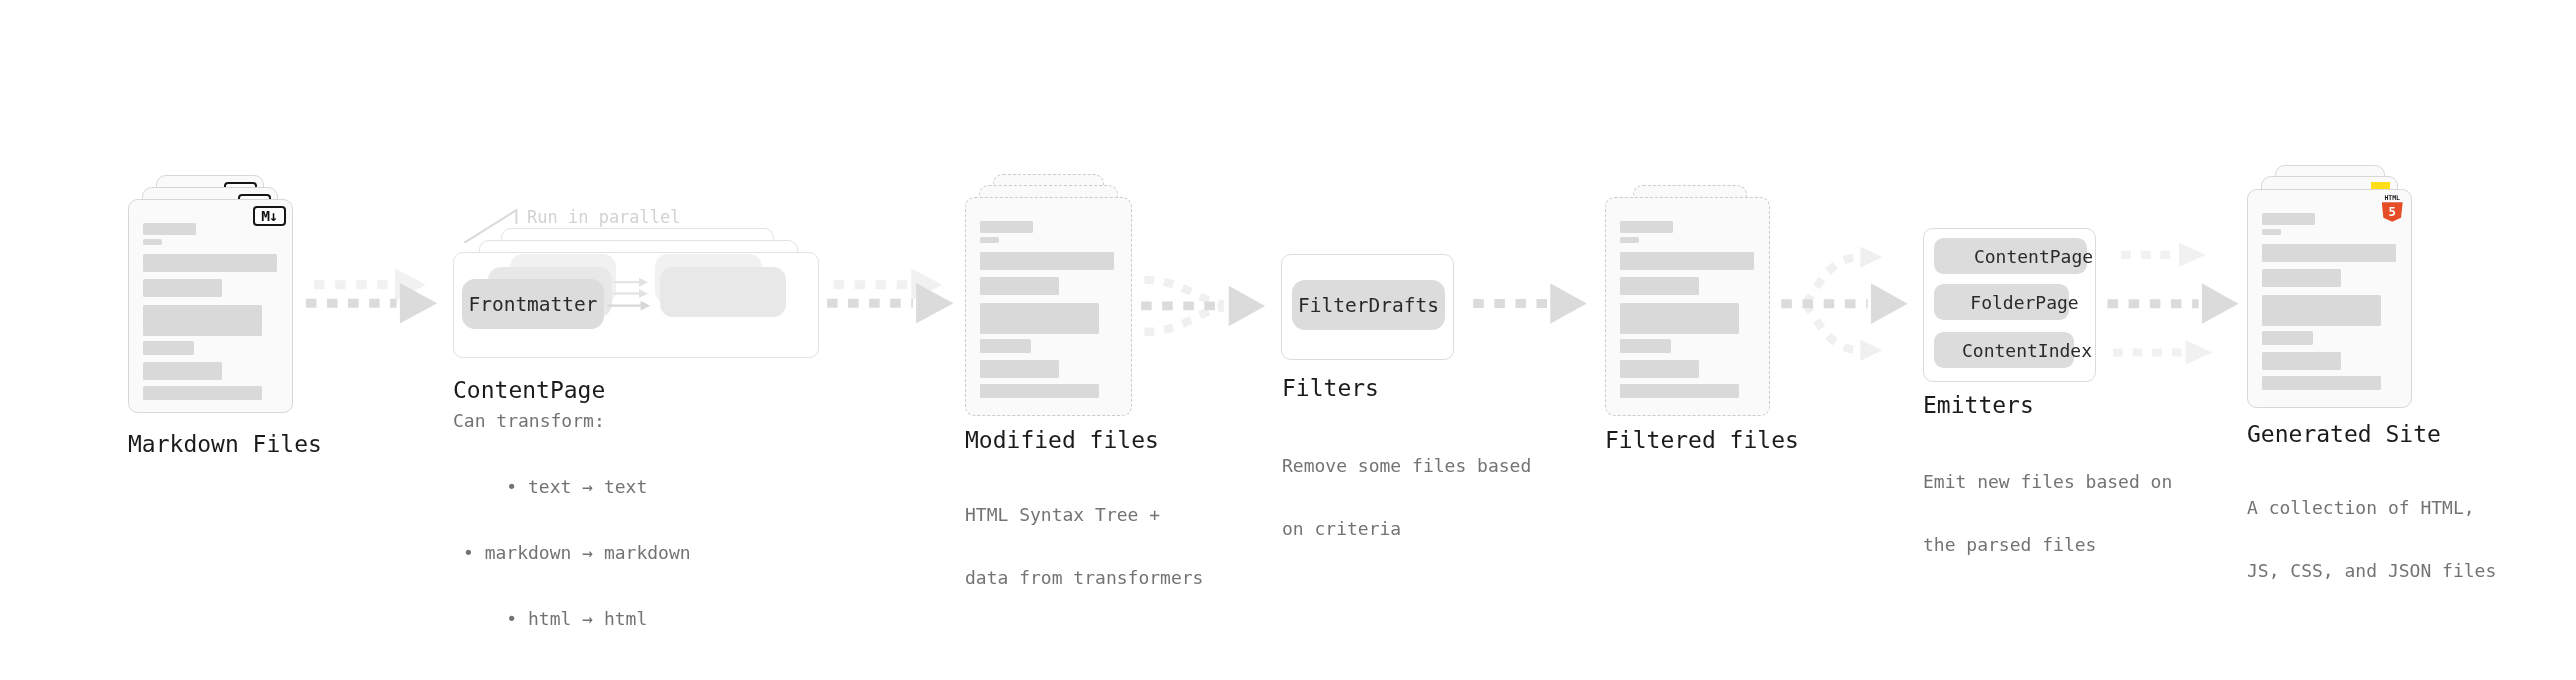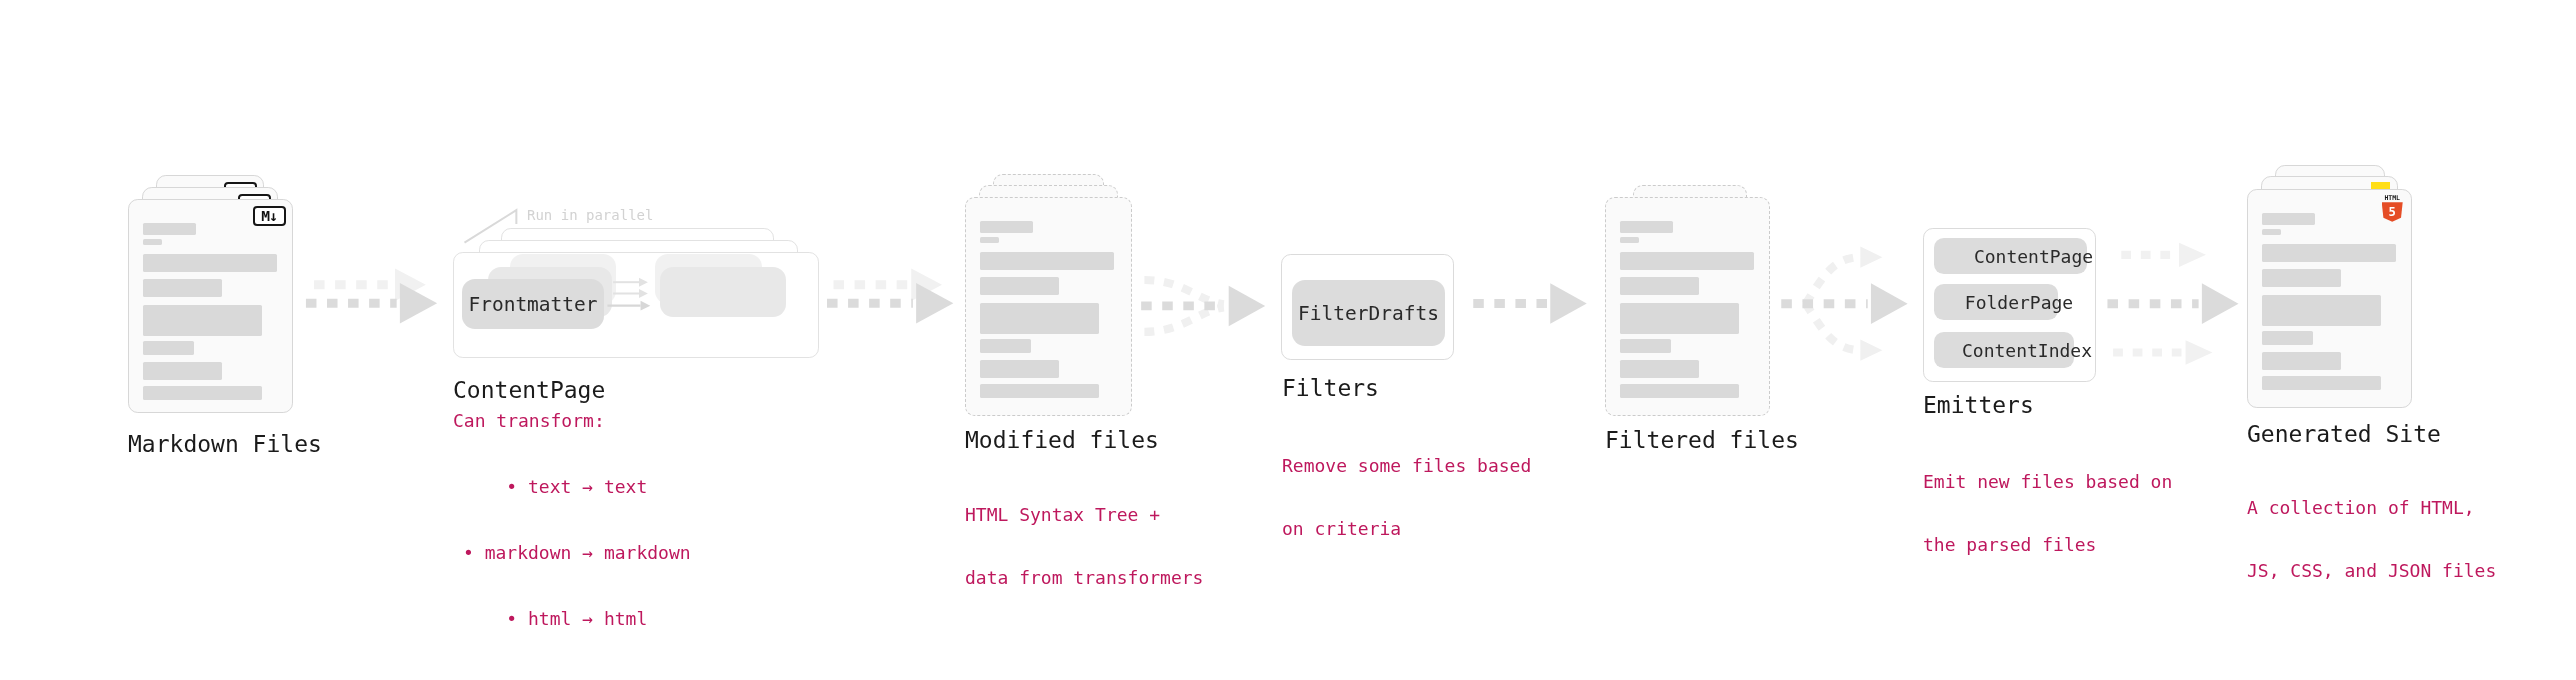--- a/index.html
+++ b/index.html
@@ -35,24 +35,24 @@
   .chip.ghost1{background:#E8E8E8;}
   .chip.ghost2{background:#F1F1F1;}
   .chip.small{border-radius:9.8px;font-size:18px;padding-left:46px;}
 
   
   .outline-box{position:absolute;background:#FFFFFF;border:1.6px solid #E2E2E2;border-radius:9.8px;box-sizing:border-box;}
   .outline-box.darker{border-color:#DBDBDB;}
 
   
   .title{position:absolute;font-size:23px;font-weight:500;color:#1B1B1B;white-space:pre;}
-  .desc{position:absolute;font-size:18px;color:#be185d;white-space:pre;line-height:21px;}
+  .desc{position:absolute;font-size:18px;color:#737373;white-space:pre;line-height:21px;}
   .desc div{min-height:21px;}
   .bullets{line-height:22px;text-align:center;}
-  .annotation{position:absolute;font-size:14px;color:#D2D2D2;white-space:pre;}
+  .annotation{position:absolute;font-size:17px;color:#D2D2D2;white-space:pre;}
 </style>
 </head>
 <body>
 
 <div id="canvas">
 
   <div class="card" style="left:156px;top:175px;width:108px;height:199px;">
     <span class="md-badge">M↓</span>
   </div>
   <div class="card" style="left:142px;top:187px;width:136px;height:207px;">
@@ -141,21 +141,21 @@
   </div>
 
   <svg style="left:1136px;top:267px;" width="140" height="77" viewBox="0 0 172 95">
     <path d="M10,16 C58,16 76,42 108,46" stroke="#F0F0F0" stroke-width="10" stroke-dasharray="12 12" fill="none"></path>
     <path d="M10,80 C58,80 76,54 108,50" stroke="#F0F0F0" stroke-width="10" stroke-dasharray="12 12" fill="none"></path>
     <line x1="6" y1="48" x2="110" y2="48" stroke="#DBDBDB" stroke-width="11" stroke-dasharray="13 13"></line>
     <polygon points="114,23 159,48 114,73" fill="#DBDBDB"></polygon>
   </svg>
 
   <div class="outline-box darker" style="left:1281px;top:254px;width:173px;height:106px;"></div>
-  <div class="chip" style="left:1292px;top:280px;width:153px;height:66px;">FilterDrafts</div>
+  <div class="chip" style="left:1292px;top:280px;width:153px;height:50px;">FilterDrafts</div>
   <div class="title" style="left:1282px;top:375px;">Filters</div>
   <div class="desc" style="left:1282px;top:413px;">
     <div>Remove some files based</div>
     <div>on criteria</div>
   </div>
 
   <svg style="left:1468px;top:267px;" width="124" height="77" viewBox="0 0 152 95">
     <line x1="6" y1="45" x2="98" y2="45" stroke="#DBDBDB" stroke-width="11" stroke-dasharray="13 13"></line>
     <polygon points="101,20 146,45 101,70" fill="#DBDBDB"></polygon>
   </svg>
@@ -179,21 +179,21 @@
     <path d="M34,83 C56,48 68,28 98,26" stroke="#F0F0F0" stroke-width="10" stroke-dasharray="12 12" fill="none"></path>
     <polygon points="101,13 128,26 101,39" fill="#F0F0F0"></polygon>
     <path d="M34,83 C56,118 68,138 98,140" stroke="#F0F0F0" stroke-width="10" stroke-dasharray="12 12" fill="none"></path>
     <polygon points="101,127 128,140 101,153" fill="#F0F0F0"></polygon>
     <line x1="4" y1="83" x2="110" y2="83" stroke="#DBDBDB" stroke-width="11" stroke-dasharray="13 13"></line>
     <polygon points="114,58 159,83 114,108" fill="#DBDBDB"></polygon>
   </svg>
 
   <div class="outline-box darker" style="left:1923px;top:228px;width:173px;height:154px;"></div>
   <div class="chip small" style="left:1934px;top:238px;width:153px;height:36px;">ContentPage</div>
-  <div class="chip small" style="left:1934px;top:284px;width:124px;height:36px;">FolderPage</div>
+  <div class="chip small" style="left:1934px;top:284px;width:135px;height:36px;">FolderPage</div>
   <div class="chip small" style="left:1934px;top:332px;width:140px;height:36px;">ContentIndex</div>
   <div class="title" style="left:1923px;top:392px;">Emitters</div>
   <div class="desc" style="left:1923px;top:429px;">
     <div>Emit new files based on</div>
     <div>the parsed files</div>
   </div>
 
   <svg style="left:2105px;top:236px;" width="140" height="137" viewBox="0 0 172 168">
     <line x1="20" y1="23" x2="88" y2="23" stroke="#F1F1F1" stroke-width="10" stroke-dasharray="12 12"></line>
     <polygon points="91,8 124,23 91,38" fill="#F1F1F1"></polygon>

